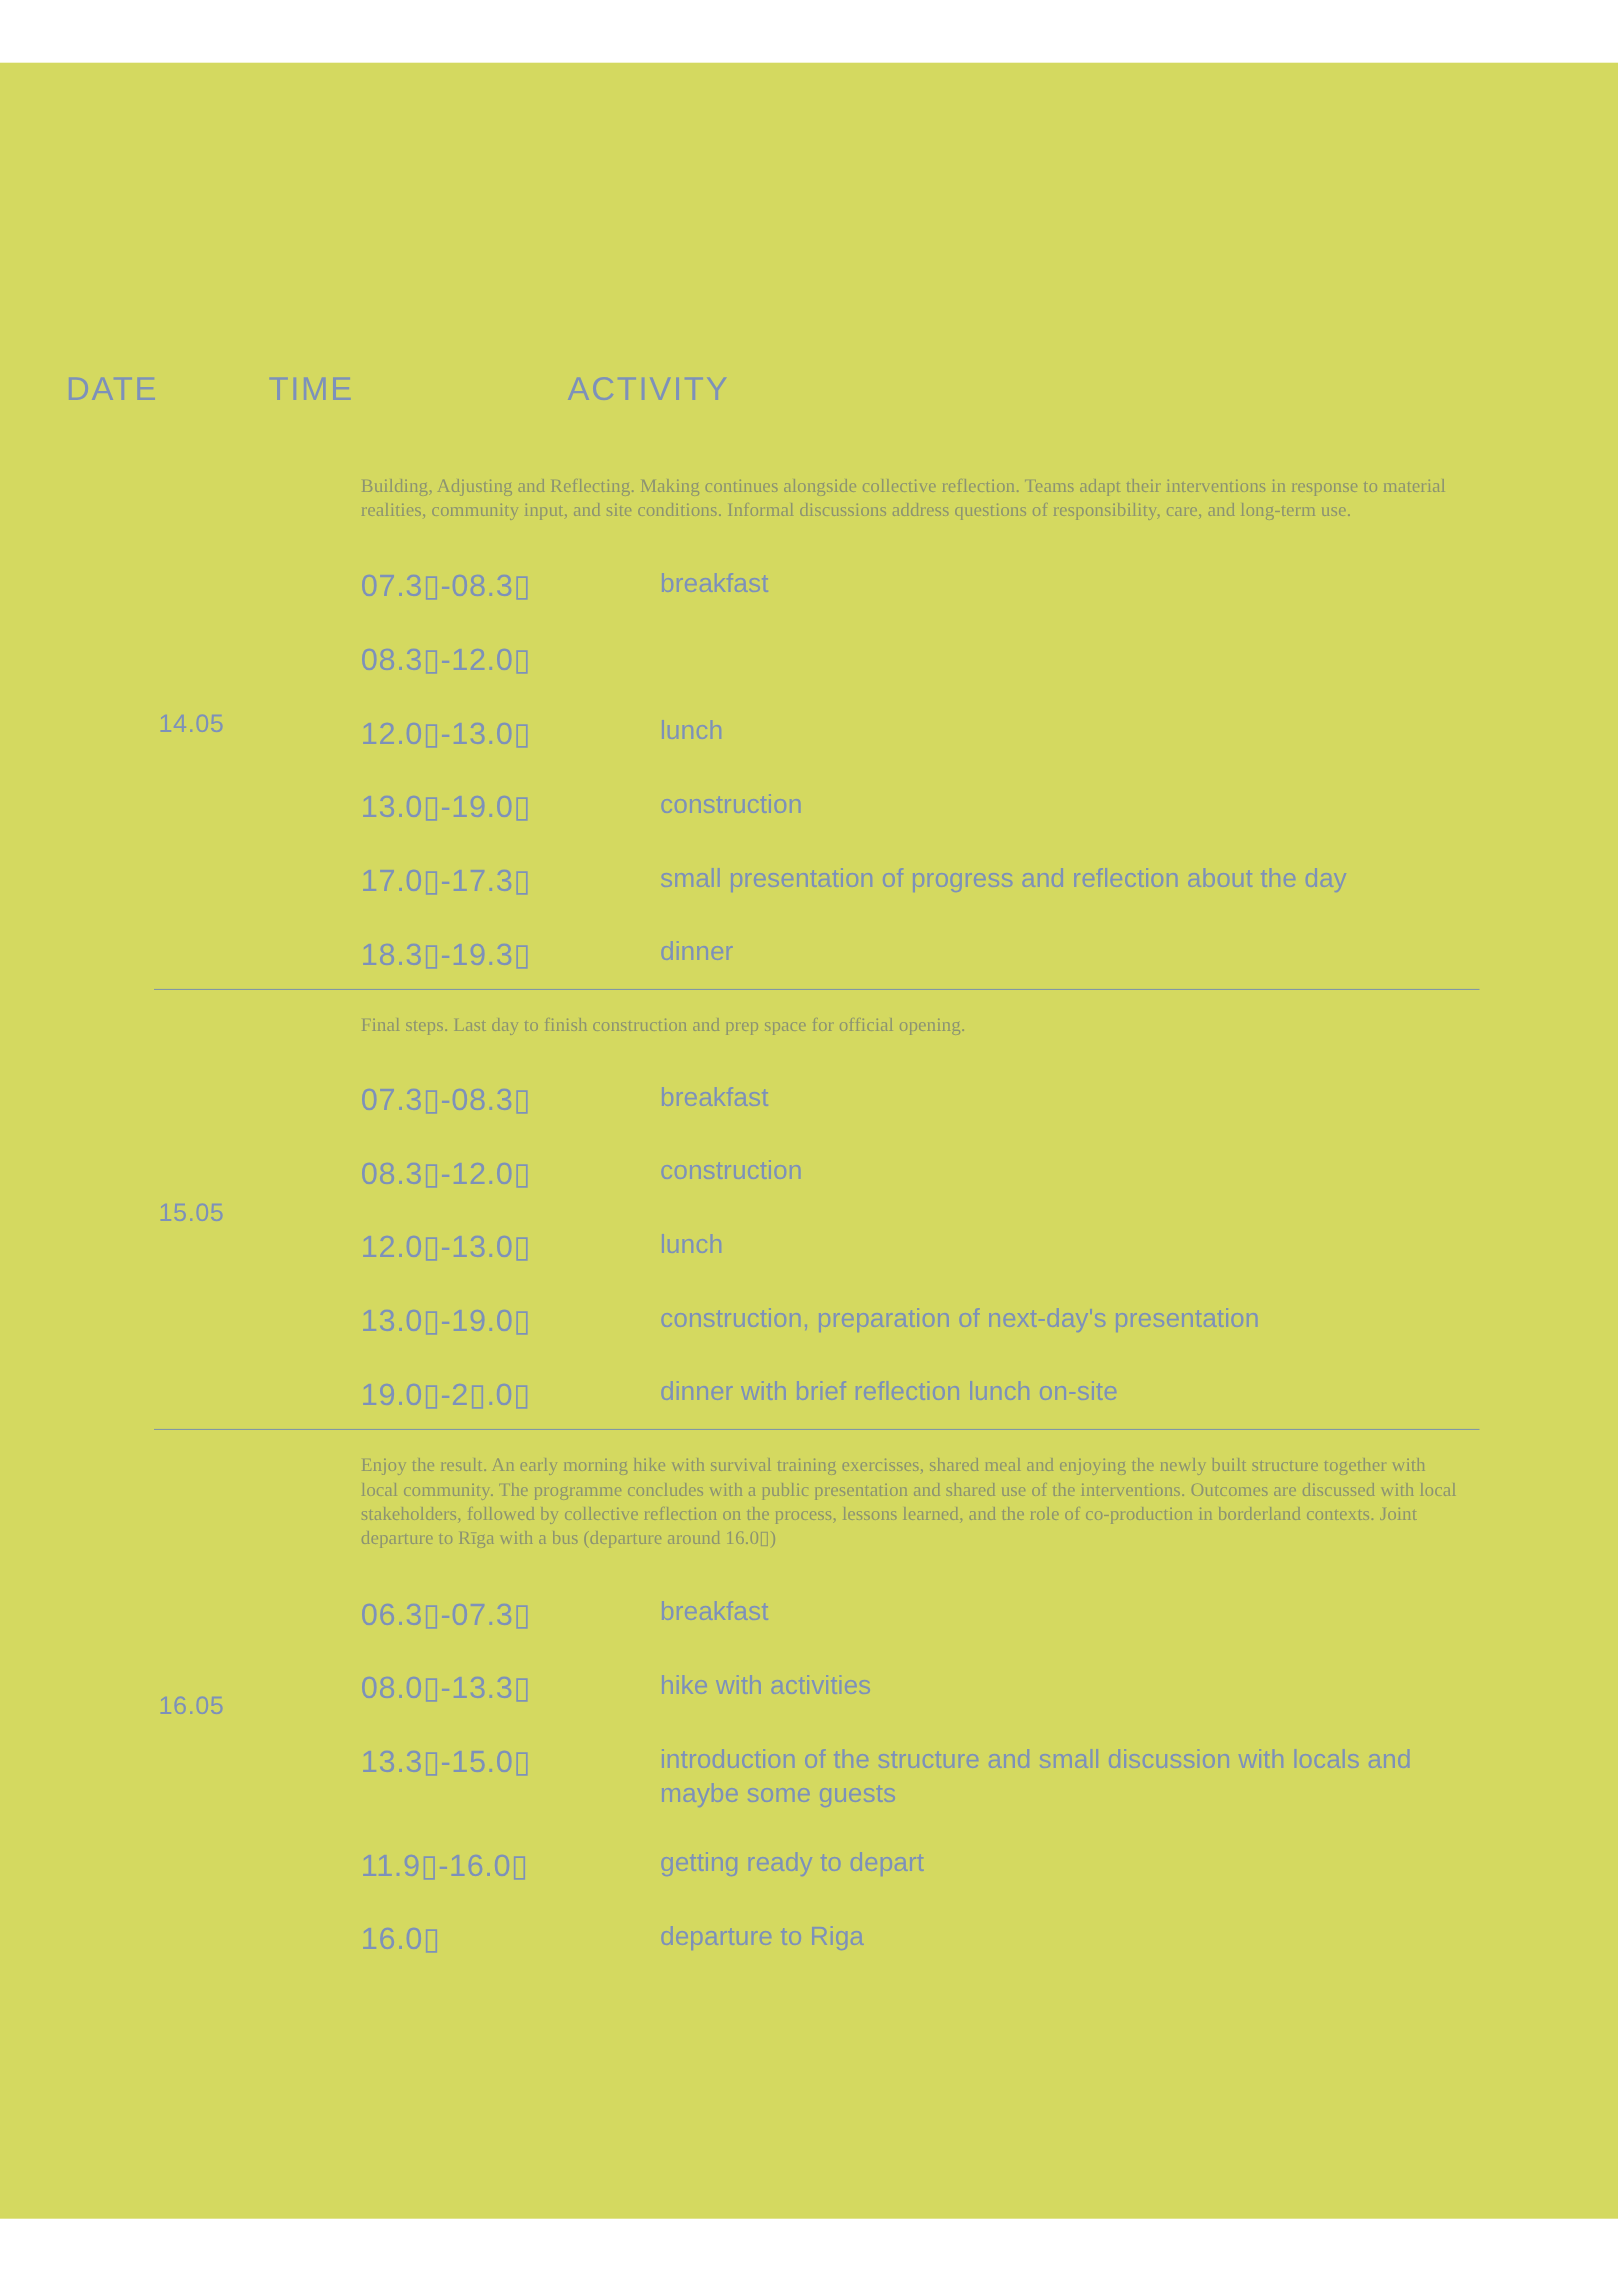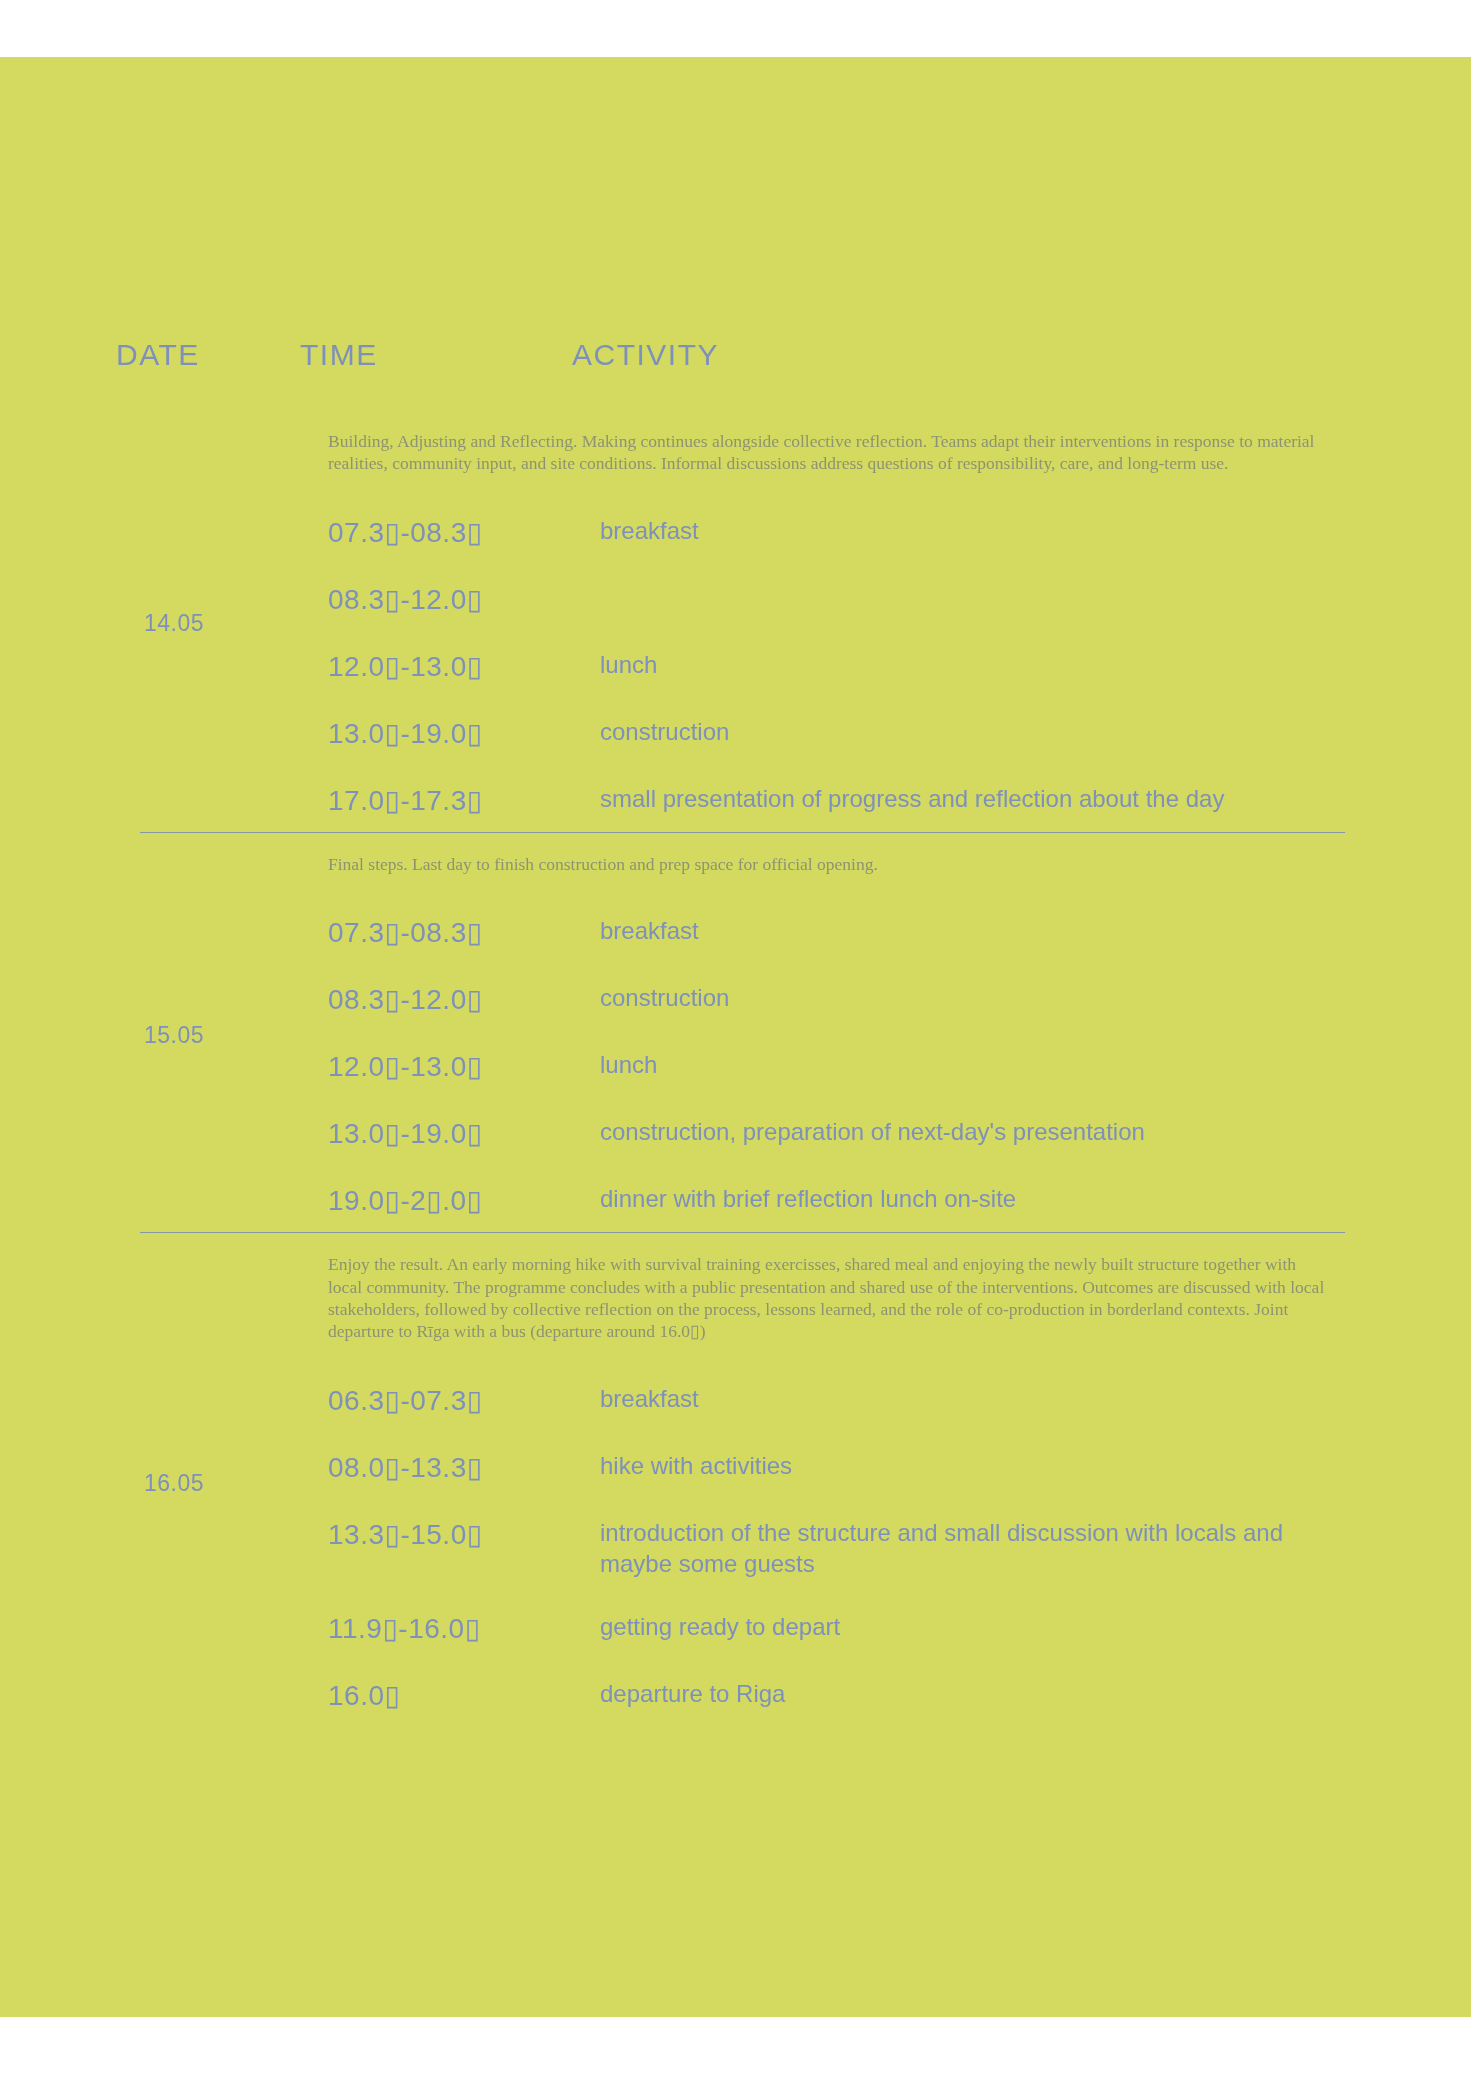--- a/index.html
+++ b/index.html
@@ -21,21 +21,21 @@
   .sheet{
     position:absolute;
     left:0;right:0;
     top:57px;height:1960px;
     background:var(--bg);
   }
   
   .col-header{
     display:grid;
     grid-template-columns:184px 272px 1fr;
-    padding-left:116px;
+    padding-left:60px;
     margin-top:281px;
     color:var(--blue);
     font-size:30px;
     letter-spacing:1.5px;
     font-weight:400;
   }
   
   .sections{margin-top:58px;}
   .section{
     display:grid;
@@ -114,20 +114,24 @@
     <div class="activity-cell">lunch</div>
   </div>
               <div class="row">
     <div class="time-cell">13.0▯-19.0▯</div>
     <div class="activity-cell">construction</div>
   </div>
               <div class="row">
     <div class="time-cell">17.0▯-17.3▯</div>
     <div class="activity-cell">small presentation of progress and reflection about the day</div>
   </div>
+              <div class="row">
+    <div class="time-cell">18.3▯-19.3▯</div>
+    <div class="activity-cell">dinner</div>
+  </div>
             </div>
     </div>
   </div>
         <div class="divider"></div>
         <div class="section">
     <div class="date-label">15.05</div>
     <div class="section-content">
       <div class="section-desc">Final steps. Last day to finish construction and prep space for official opening.</div>
       <div class="rows">
               <div class="row">

